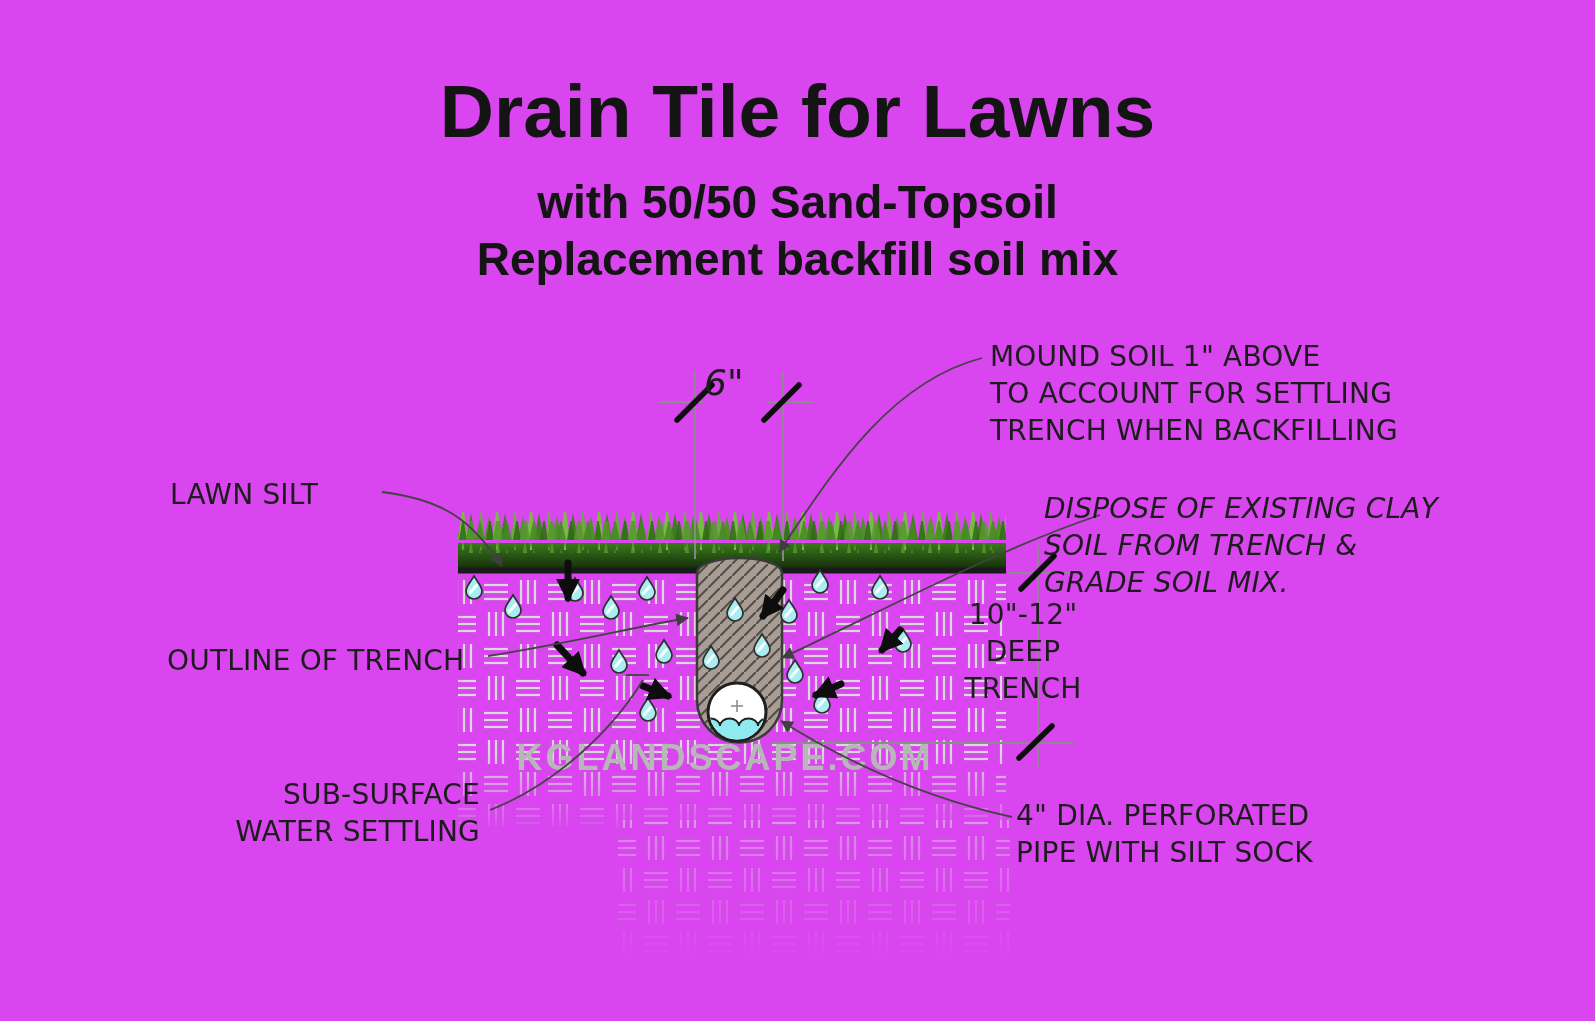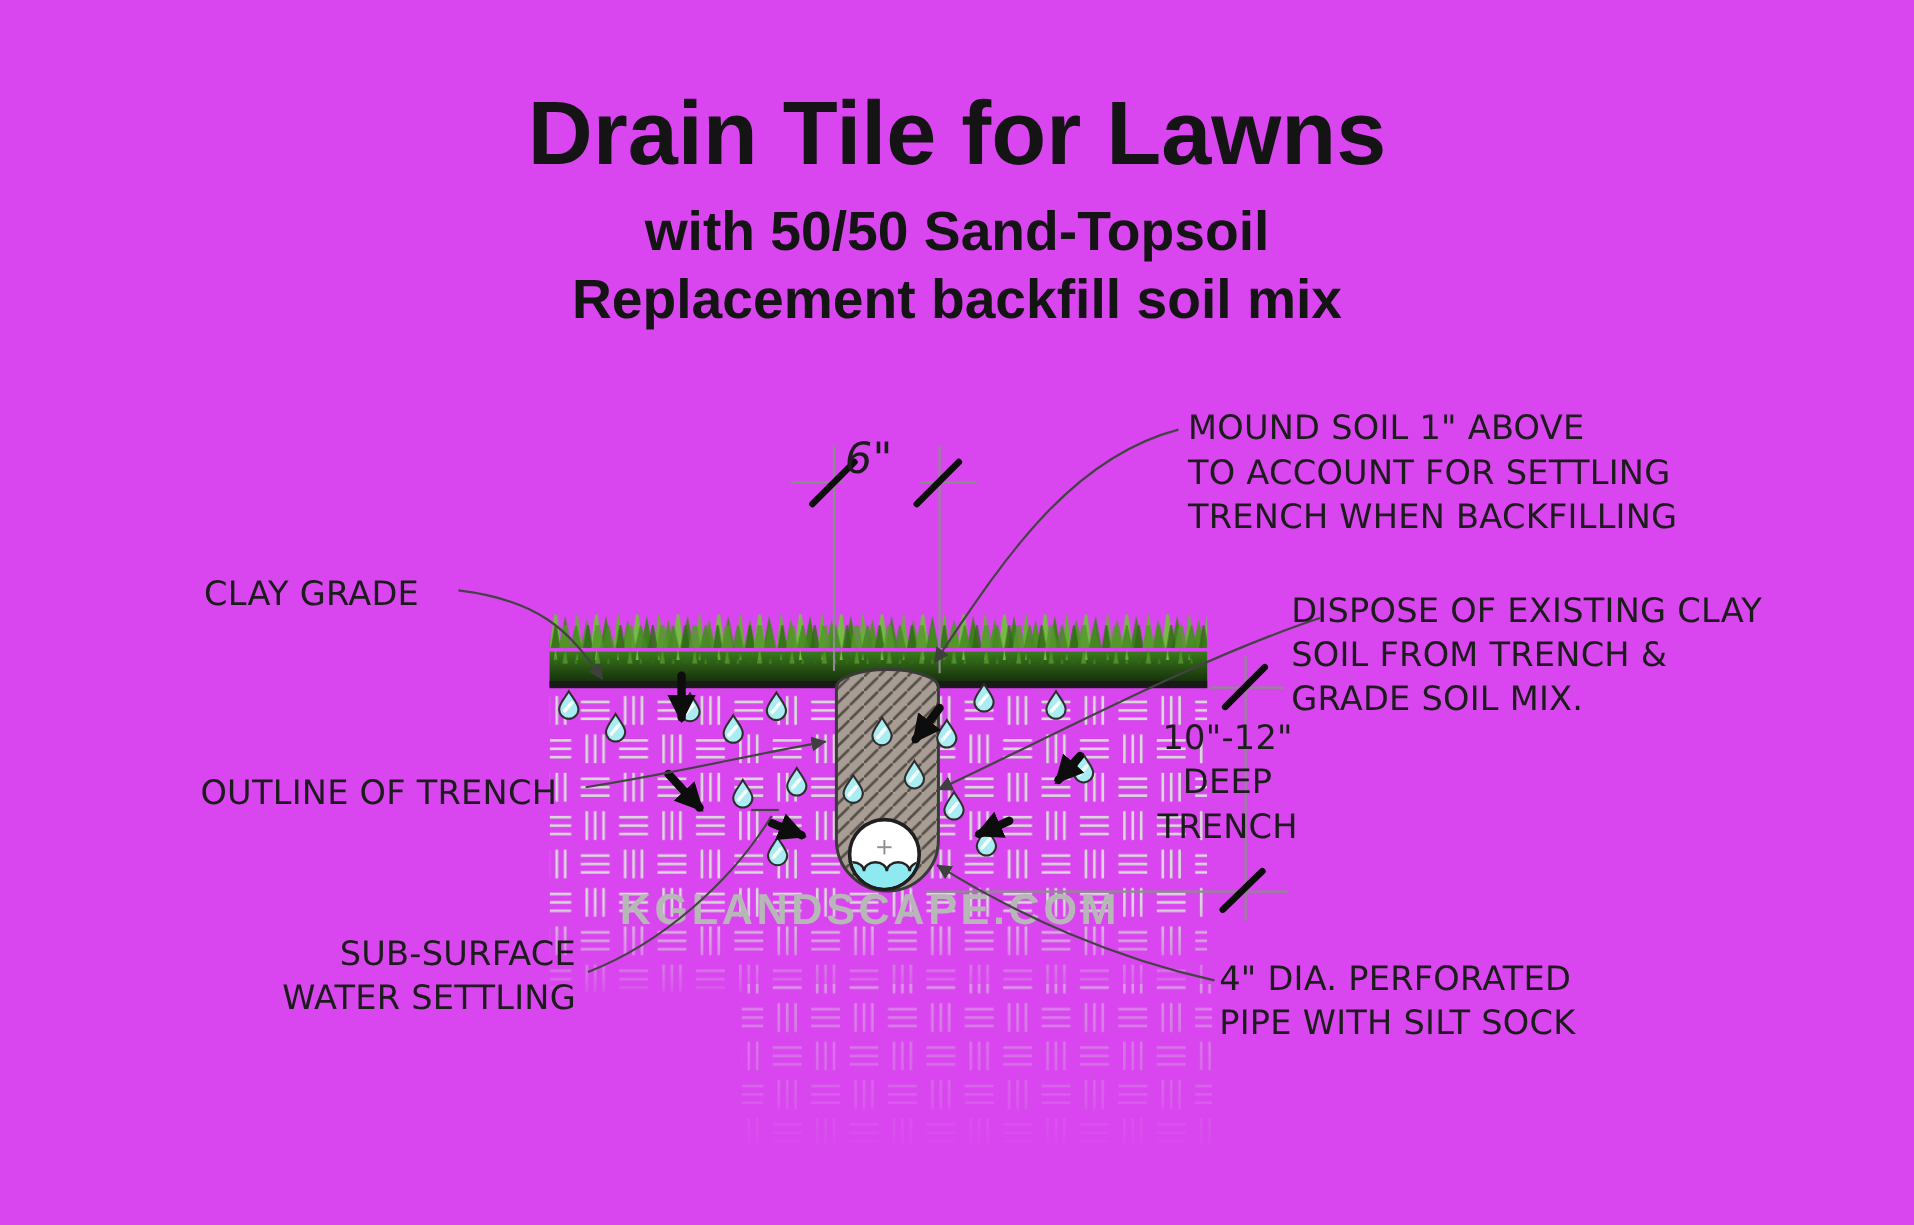--- a/index.html
+++ b/index.html
@@ -1,29 +1,29 @@
 <!DOCTYPE html>
 <html><head>
 <meta charset="utf-8">
 <style>
   html,body{margin:0;padding:0;background:#fff;}
   #stage{position:relative;width:1595px;height:1021px;background:#d946ef;overflow:hidden;
          font-family:"Liberation Sans",sans-serif;}
   .title-block{position:absolute;top:68px;left:0;width:100%;text-align:center;color:#141414;}
   .title-block h1{margin:0;font-size:75px;font-weight:bold;letter-spacing:0px;}
-  .subtitle{margin-top:10px;font-size:46px;font-weight:bold;line-height:57px;}
+  .subtitle{margin-top:20px;font-size:46px;font-weight:bold;line-height:57px;}
   .hand{position:absolute;font-family:"DejaVu Sans",sans-serif;font-size:28px;color:#1c1c1c;
         line-height:37px;letter-spacing:0.2px;white-space:nowrap;}
   .hand.right{text-align:right;}
   .hand.center{text-align:center;white-space:normal;}
   #lbl-lawn-grade{left:170px;top:476px;}
   #lbl-outline{left:167px;top:642px;}
   #lbl-subsurface{left:180px;top:776px;width:300px;}
   #lbl-mound{left:990px;top:338px;}
-  #lbl-dispose{left:1076px;top:490px;}
+  #lbl-dispose{left:1044px;top:490px;font-style:italic;}
   #lbl-pipe{left:1016px;top:797px;}
   #lbl-depth{left:942px;top:596px;width:162px;}
   #lbl-width{left:704px;top:364px;font-size:36px;font-style:italic;}
   svg{position:absolute;left:0;top:0;}
 </style>
 </head>
 <body>
 
 <div id="stage">
 
@@ -192,21 +192,21 @@
       <path d="M488,656 C560,645 630,628 688,618" marker-end="url(#lh)"></path>
       <path d="M490,810 C552,786 610,734 643,680"></path>
       <line x1="626" y1="675" x2="649" y2="675"></line>
       <path d="M982,358 C890,382 834,470 779,552" marker-end="url(#lh)"></path>
       <path d="M1100,515 C1000,548 880,612 782,658" marker-end="url(#lh)"></path>
       <path d="M1012,817 C930,799 850,764 781,721" marker-end="url(#lh)"></path>
     </g>
   </svg>
 
   <div class="hand" id="lbl-lawn-grade">
-    <div>CLAY GRADE</div>
+    <div>LAWN SILT</div>
   </div>
 
   <div class="hand" id="lbl-outline">
     <div>OUTLINE OF TRENCH</div>
   </div>
 
   <div class="hand right" id="lbl-subsurface">
     <div>SUB-SURFACE</div>
     <div>WATER SETTLING</div>
   </div>

